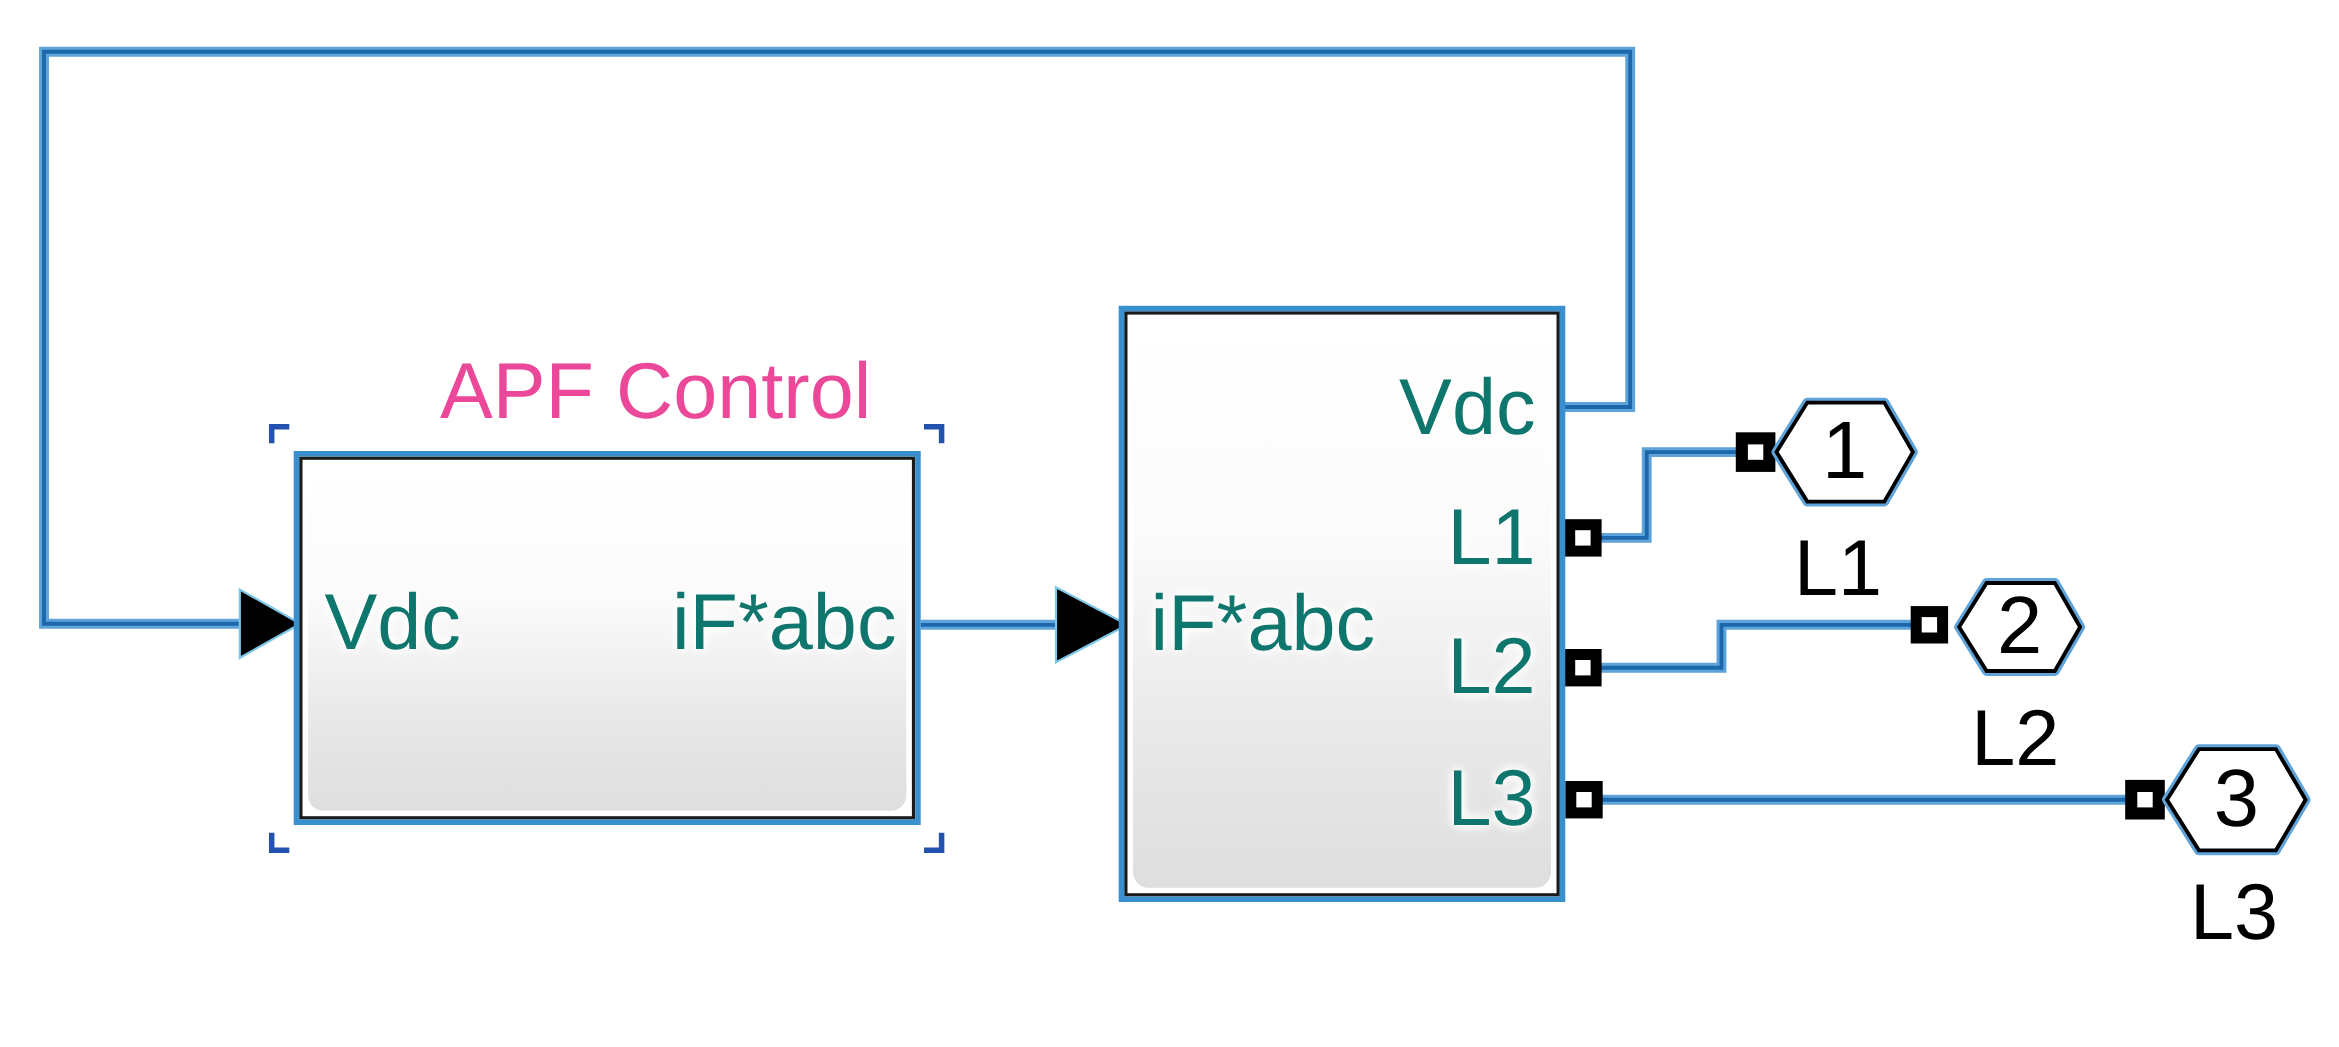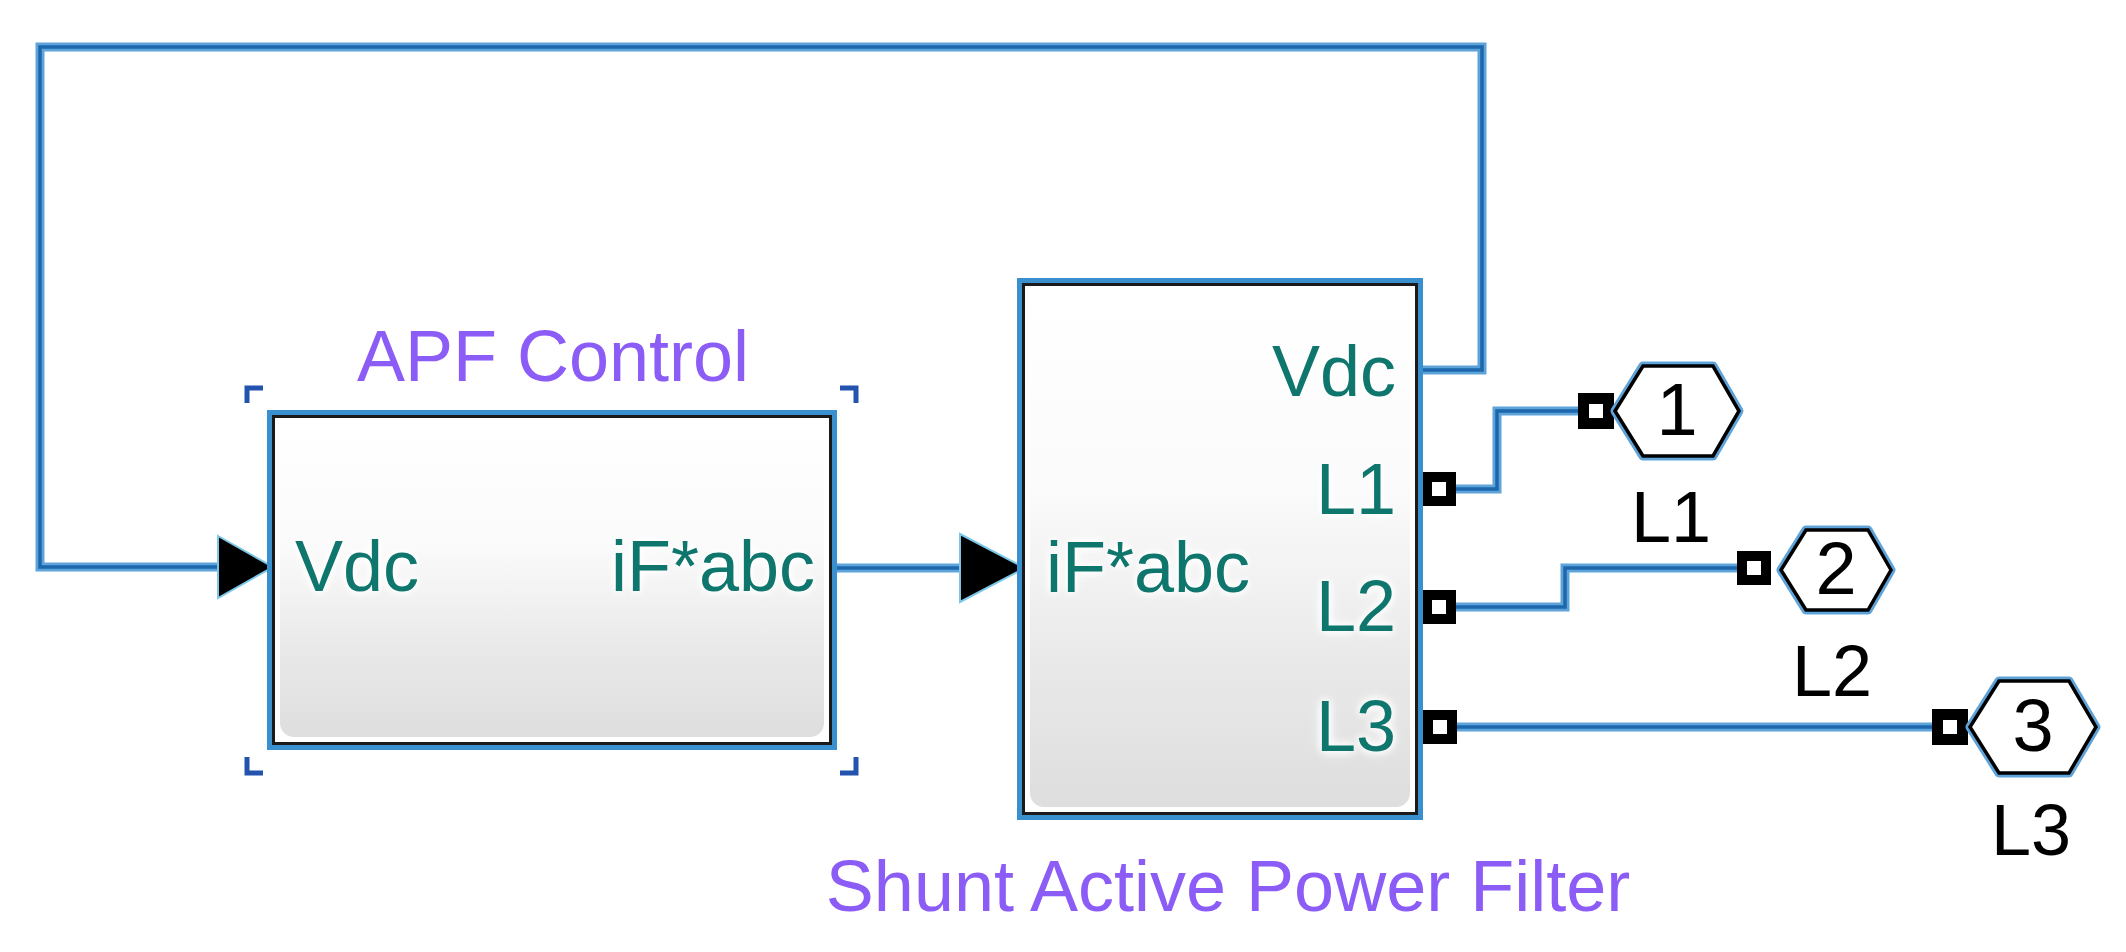--- a/index.html
+++ b/index.html
@@ -28,23 +28,24 @@
   .sapf-block{left:1022px;top:283px;width:396px;height:532px;}
   .plabel{
     position:absolute;
     font-size:72px;line-height:1;color:#0f766e;
     white-space:nowrap;
     transform:translateY(-52%);
     text-shadow:0 0 9px #fff,0 0 9px #fff,0 0 14px #fff;
   }
   .block-title{
     position:absolute;
-    font-size:72px;line-height:1;color:#8b5cf6;
+    font-size:72px;line-height:1;color:#ec4899;
     white-space:nowrap;
     transform:translate(-50%,-50%);
+    margin-left:43px;
   }
   .hex-number{
     position:absolute;
     font-size:74px;line-height:1;color:#000;
     transform:translate(-50%,-52%);
   }
   .outport-name{
     position:absolute;
     font-size:72px;line-height:1;color:#000;
     white-space:nowrap;
@@ -126,21 +127,20 @@
   <div class="block-title" style="left:553px;top:356px;">APF Control</div>
 
   <div class="block sapf-block">
     <div class="block-fill"></div>
   </div>
   <span class="plabel" style="left:1046px;top:568px;">iF*abc</span>
   <span class="plabel" style="right:730px;top:372px;left:auto;">Vdc</span>
   <span class="plabel" style="right:730px;top:490px;left:auto;">L1</span>
   <span class="plabel" style="right:730px;top:607px;left:auto;">L2</span>
   <span class="plabel" style="right:730px;top:727px;left:auto;">L3</span>
-  <div class="block-title" style="left:1228px;top:886px;">Shunt Active Power Filter</div>
 
   <span class="hex-number" style="left:1677px;top:411px;">1</span>
   <span class="hex-number" style="left:1836px;top:570px;">2</span>
   <span class="hex-number" style="left:2033px;top:727px;">3</span>
 
   <span class="outport-name" style="left:1671px;top:517px;">L1</span>
   <span class="outport-name" style="left:1832px;top:671px;">L2</span>
   <span class="outport-name" style="left:2031px;top:830px;">L3</span>
 
 </div>

